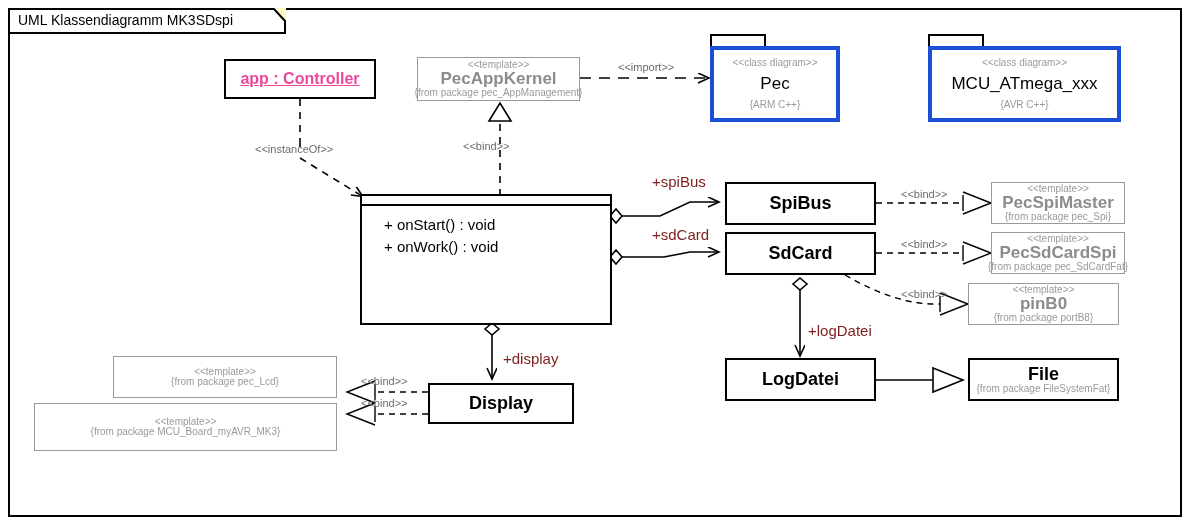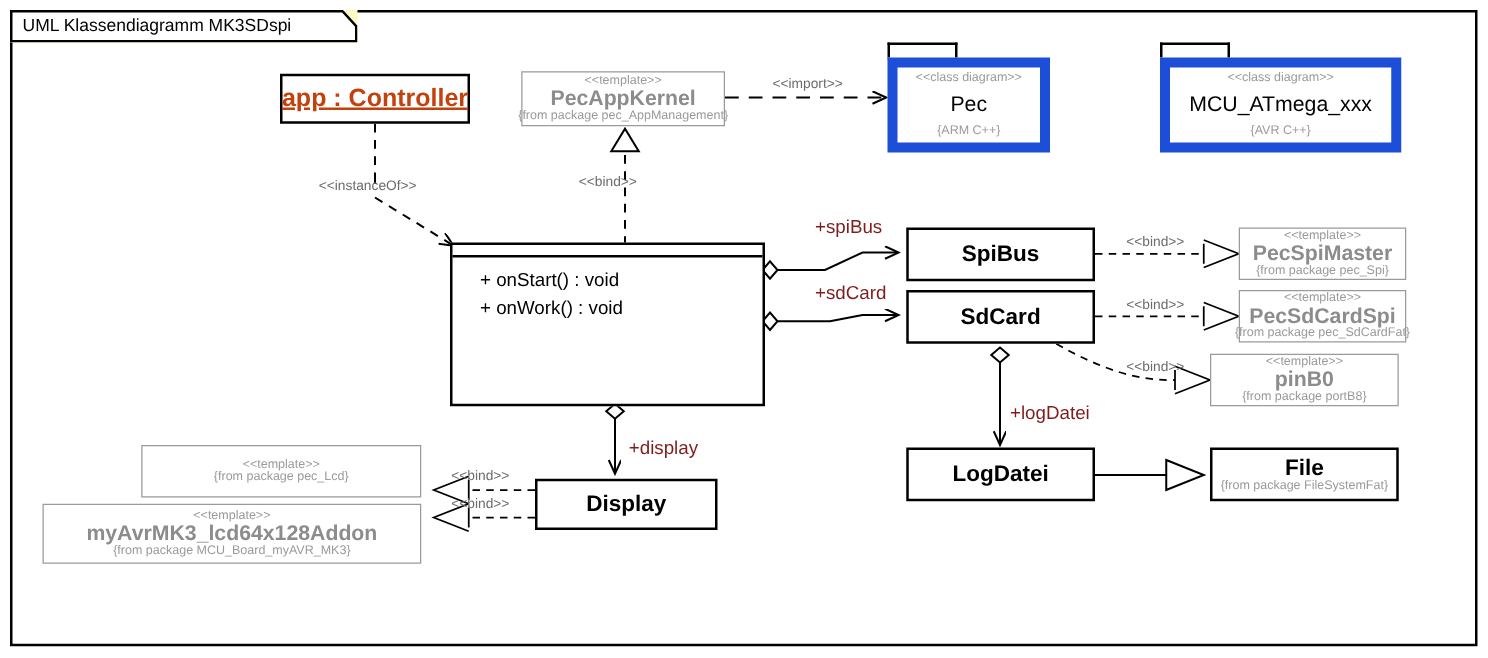--- a/index.html
+++ b/index.html
@@ -23,37 +23,37 @@
   .node.gray{border:1px solid #9a9a9a;}
   .nm{font-weight:bold;font-size:17px;color:#000;line-height:1.05;white-space:nowrap;}
   .nm.gray{color:#8c8c8c;}
   .nm.big{font-size:18px;}
   .stereo{font-size:10px;color:#9a9a9a;line-height:1.05;white-space:nowrap;}
   .frompkg{font-size:10px;color:#9a9a9a;line-height:1.05;white-space:nowrap;}
 
   
   .objbox{position:absolute;box-sizing:border-box;border:2px solid #000;background:#fff;
           display:flex;align-items:center;justify-content:center;}
-  .objbox .olabel{font-weight:bold;font-size:20px;color:#c2410c;
+  .objbox .olabel{font-weight:bold;font-size:16px;color:#ec4899;
                   text-decoration:underline;white-space:nowrap;}
 
   
   .classbox{position:absolute;box-sizing:border-box;border:2px solid #000;background:#fff;}
   .cb-name{height:44px;display:flex;align-items:center;justify-content:center;
            border-bottom:2px solid #000;}
   .cb-name span{font-weight:bold;font-size:19px;color:#000;}
   .cb-attr{height:8px;border-bottom:2px solid #000;}
   .cb-ops{padding:8px 0 0 22px;}
   .cb-ops div{font-size:15px;color:#000;line-height:1.45;white-space:nowrap;}
 
   
   .pkg{position:absolute;}
   .pkg .tabtop{position:absolute;left:0;top:0;box-sizing:border-box;
                border:2px solid #000;border-bottom:none;background:#fff;}
-  .pkg .body{position:absolute;left:0;box-sizing:border-box;border:8px solid #1d4ed8;
+  .pkg .body{position:absolute;left:0;box-sizing:border-box;border:4px solid #1d4ed8;
              background:#fff;display:flex;flex-direction:column;align-items:center;
              justify-content:center;}
   .pkg .body .pname{font-size:17px;color:#000;white-space:nowrap;}
 
   
   .elabel{position:absolute;font-size:11px;color:#6b6b6b;white-space:nowrap;}
   .rolelabel{position:absolute;font-size:15px;color:#7f1d1d;white-space:nowrap;text-align:right;}
 
   svg.wires{position:absolute;left:0;top:0;width:1190px;height:526px;
             pointer-events:none;overflow:visible;}
@@ -248,21 +248,20 @@
     <span class="nm big">Display</span>
   </div>
 
   <div class="node gray" style="left:113px;top:356px;width:224px;height:42px;">
     <span class="stereo">&lt;&lt;template&gt;&gt;</span>
     <span class="frompkg">{from package pec_Lcd}</span>
   </div>
 
   <div class="node gray" style="left:34px;top:403px;width:303px;height:48px;">
     <span class="stereo">&lt;&lt;template&gt;&gt;</span>
-    <span class="nm gray">myAvrMK3_lcd64x128Addon</span>
     <span class="frompkg">{from package MCU_Board_myAVR_MK3}</span>
   </div>
 
   <div class="elabel" style="left:255px;top:143px;">&lt;&lt;instanceOf&gt;&gt;</div>
   <div class="elabel" style="left:618px;top:61px;">&lt;&lt;import&gt;&gt;</div>
   <div class="elabel" style="left:463px;top:140px;">&lt;&lt;bind&gt;&gt;</div>
   <div class="elabel" style="left:901px;top:188px;">&lt;&lt;bind&gt;&gt;</div>
   <div class="elabel" style="left:901px;top:238px;">&lt;&lt;bind&gt;&gt;</div>
   <div class="elabel" style="left:901px;top:288px;">&lt;&lt;bind&gt;&gt;</div>
   <div class="elabel" style="left:361px;top:375px;">&lt;&lt;bind&gt;&gt;</div>

